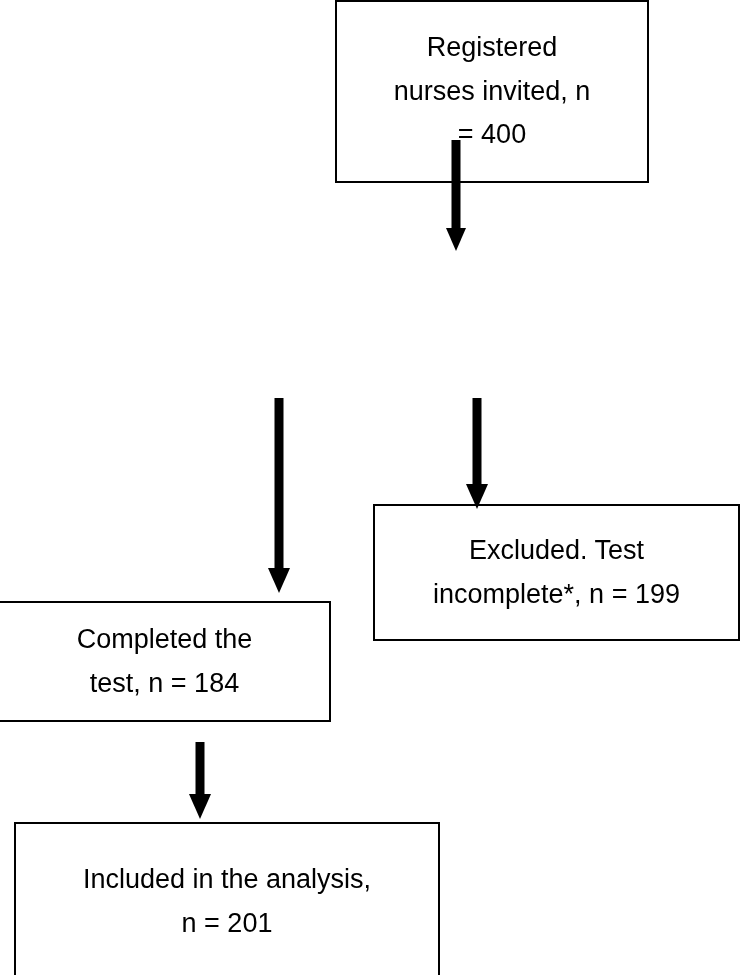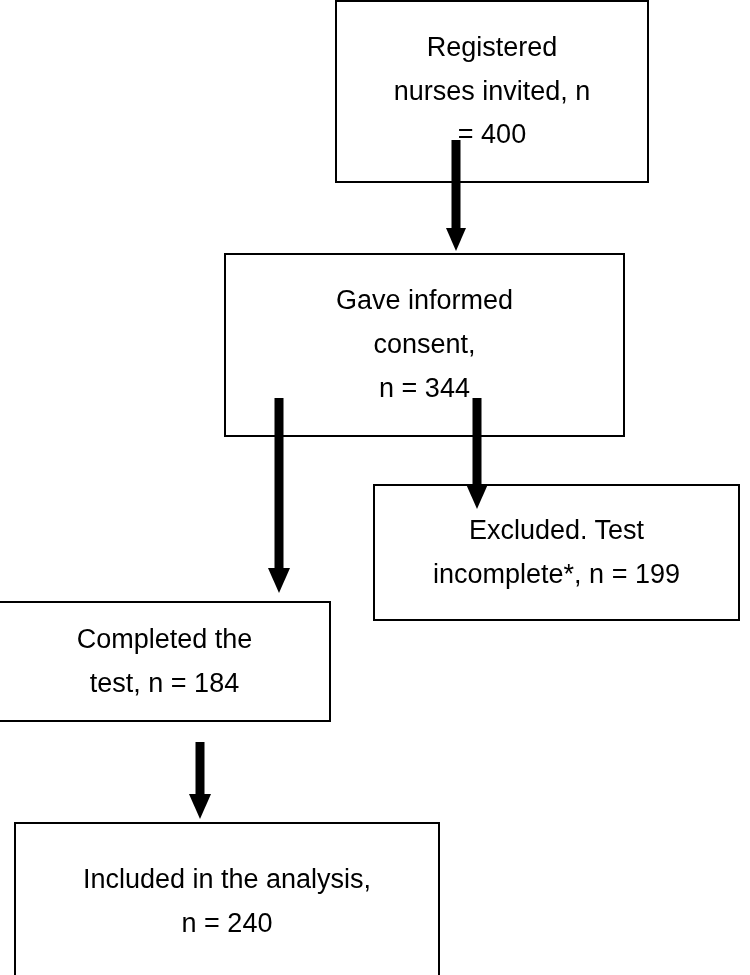--- a/index.html
+++ b/index.html
@@ -37,21 +37,21 @@
   .arrow {
     position: absolute;
     z-index: 3;
     overflow: visible;
   }
   .arrow svg { display: block; }
 
   
   #node-invited   { left: 335px; top:   0px; width: 314px; height: 183px; }
   #node-consent   { left: 224px; top: 253px; width: 401px; height: 184px; }
-  #node-excluded  { left: 373px; top: 484px; width: 367px; height: 137px; }
+  #node-excluded  { left: 373px; top: 504px; width: 367px; height: 137px; }
   #node-completed { left:  -2px; top: 601px; width: 333px; height: 121px; }
   #node-included  { left:  14px; top: 822px; width: 426px; height: 160px; }
 
   
   #arrow-invited-to-consent  { left: 446px; top: 140px; width: 20px;  height: 112px; }
   #arrow-consent-to-completed{ left: 268px; top: 398px; width: 22px;  height: 196px; }
   #arrow-consent-to-excluded { left: 466px; top: 398px; width: 22px;  height: 112px; }
   #arrow-completed-to-included{left: 189px; top: 742px; width: 22px;  height: 78px; }
 </style>
 </head>
@@ -86,34 +86,29 @@
       <polygon points="11,77 0,52 22,52" fill="#000000"></polygon>
     </svg>
   </div>
 
   <div class="node" id="node-invited">
     <span class="txt">Registered
 nurses invited, n
 = 400</span>
   </div>
 
-  <div class="node" id="node-consent">
-    <span class="txt">Gave informed
-consent,
-n = 344</span>
-  </div>
 
   <div class="node" id="node-excluded">
     <span class="txt">Excluded. Test
 incomplete*, n = 199</span>
   </div>
 
   <div class="node" id="node-completed">
     <span class="txt">Completed the
 test, n = 184</span>
   </div>
 
   <div class="node" id="node-included">
     <span class="txt">Included in the analysis,
-n = 240</span>
+n = 201</span>
   </div>
 
 </div>
 
 </body></html>

